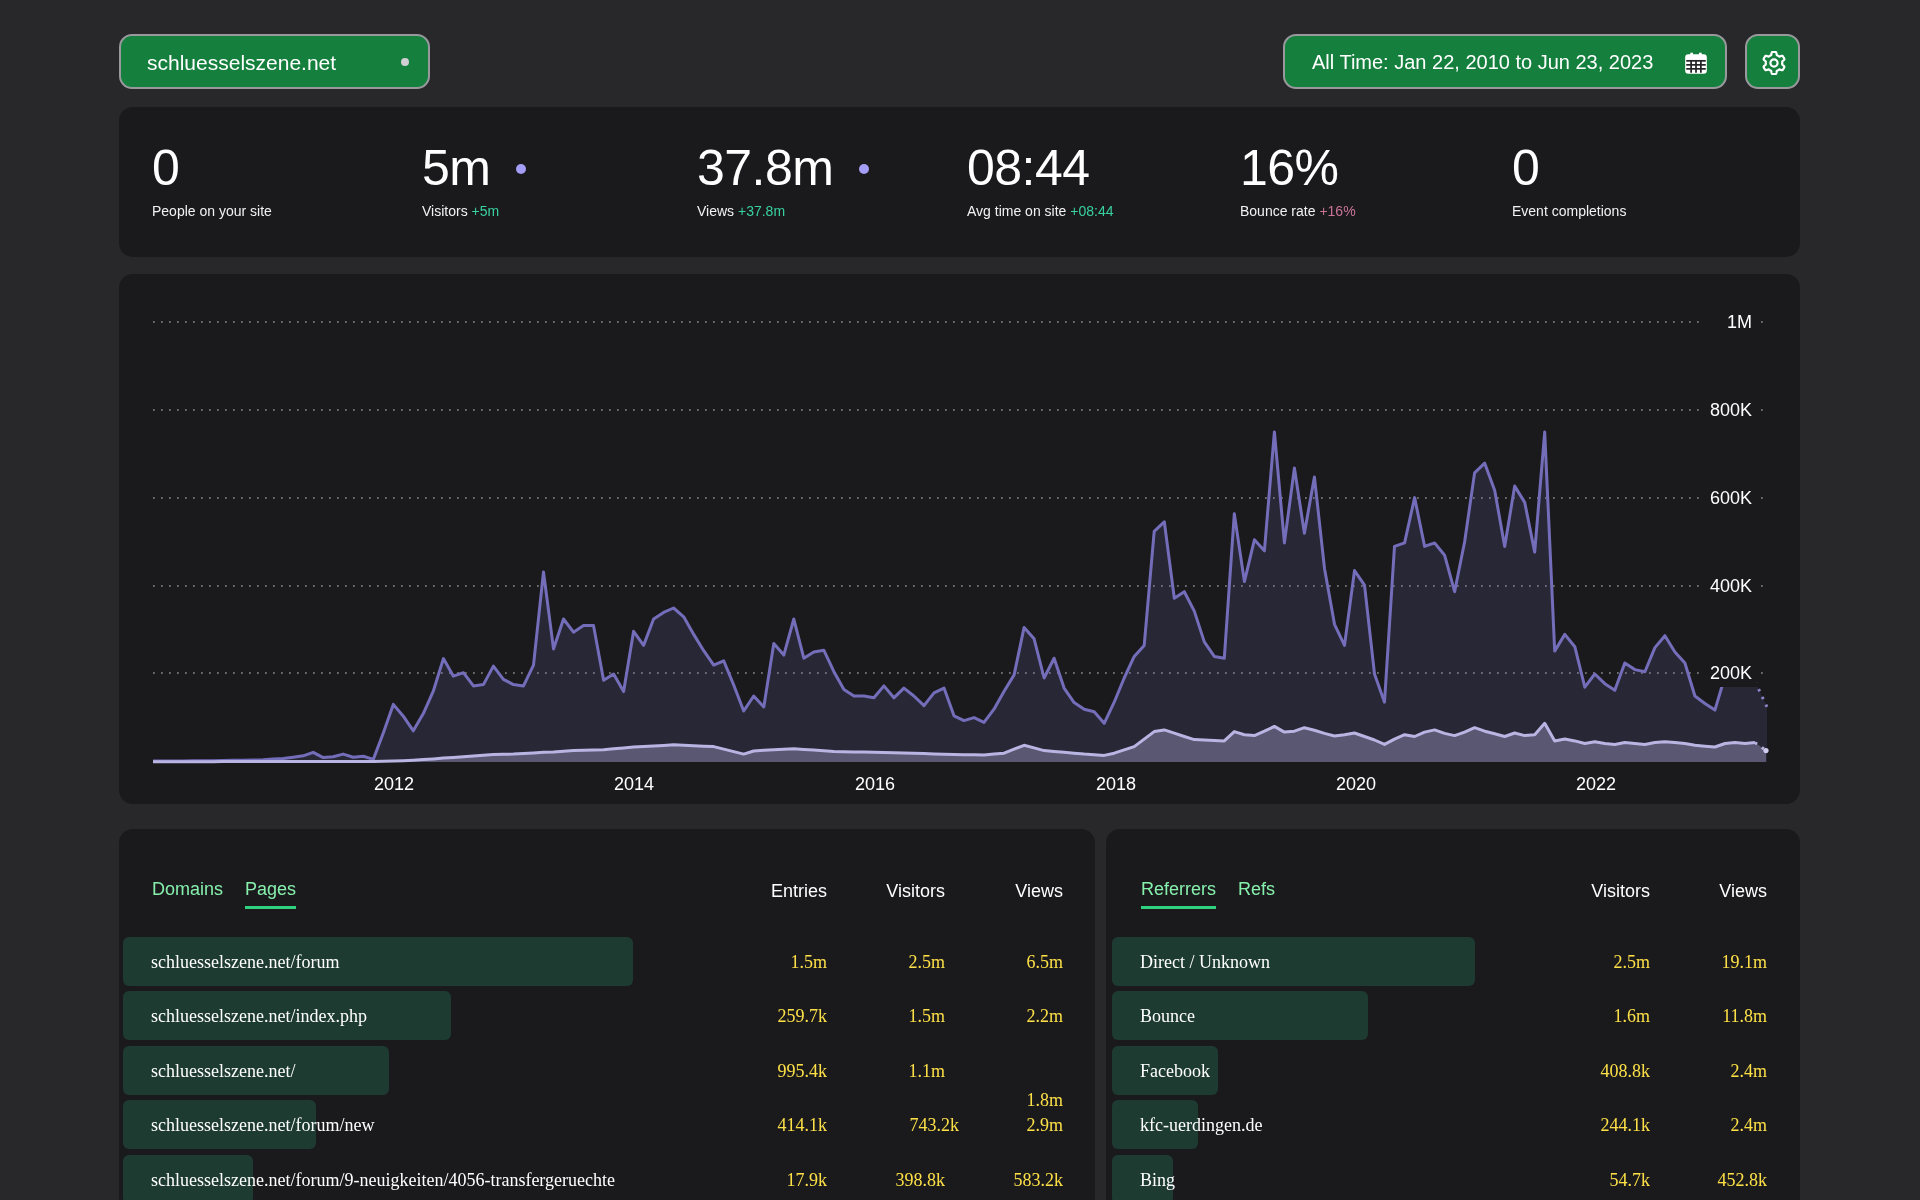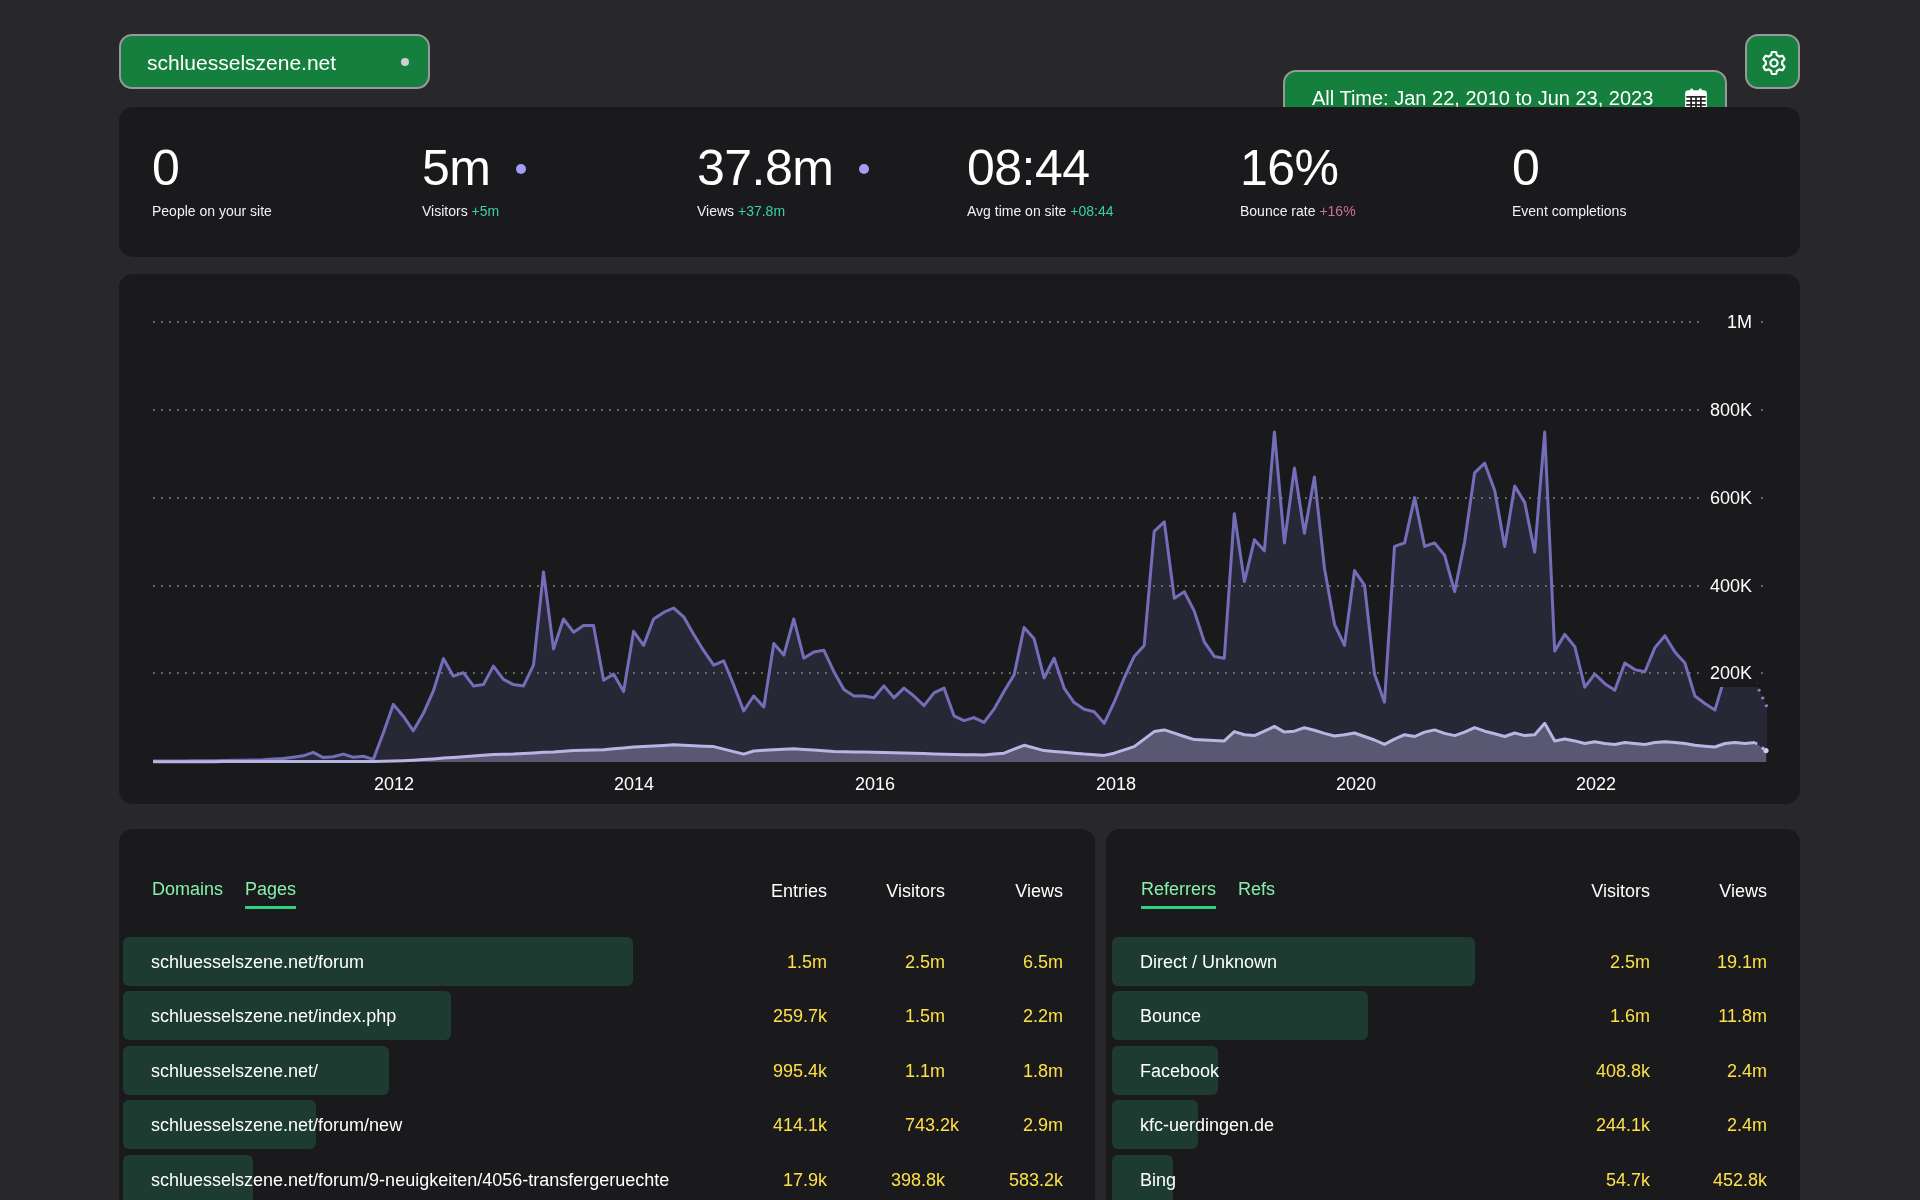--- a/index.html
+++ b/index.html
@@ -7,32 +7,32 @@
 .btn { position:absolute; border:2px solid #98989d; border-radius:13px; background:#15803d; color:#fff; }
 .statnum { font-size:50px; color:#fff; font-weight:400; letter-spacing:-0.5px; }
 .statlab { font-size:14px; color:#f2f2f4; margin-top:6px; }
 .green { color:#38d29e; }
 .pink { color:#c97397; }
 .pdot { display:inline-block; width:10px; height:10px; border-radius:50%; background:#a49df5; vertical-align:11px; margin-left:26px; }
 .tabs { position:absolute; top:50px; font-size:18px; color:#86efac; }
 .tab { display:inline-block; }
 .tab.active { border-bottom:3px solid #2fd180; padding-bottom:6px; }
 .colh { position:absolute; top:52px; font-size:18px; color:#fff; }
-.row { position:absolute; height:49px; }
+.row { position:absolute; height:49px;font-family:Liberation Serif, serif; }
 .bar { position:absolute; left:0; top:0; height:49px; background:#1e3b32; border-radius:6px; }
 .rlab { position:absolute; left:28px; top:15px; font-size:18px; color:#fff; white-space:nowrap; }
 .rnum { position:absolute; top:15px; font-size:18px; color:#fde047; text-align:left; }
 </style></head>
 <body>
 
 <div class="btn" style="left:119px; top:34px; width:311px; height:55px;">
   <span style="position:absolute; left:26px; top:15px; font-size:21px;">schluesselszene.net</span>
   <span style="position:absolute; left:280px; top:22px; width:8px; height:8px; border-radius:50%; background:#cfcfd4;"></span>
 </div>
-<div class="btn" style="left:1283px; top:34px; width:444px; height:55px;margin-top:36px;">
+<div class="btn" style="left:1283px; top:34px; width:444px; height:55px;">
   <span style="position:absolute; left:27px; top:15px; font-size:20px;">All Time: Jan 22, 2010 to Jun 23, 2023</span>
   <svg style="position:absolute; right:16px; top:14px;" width="26" height="26" viewBox="0 0 24 24" fill="none" stroke="#fff" stroke-width="2">
     <rect x="3" y="5" width="18" height="16" rx="2" fill="#fff"></rect>
     <line x1="8" y1="2.5" x2="8" y2="6" stroke-width="2.4"></line>
       <line x1="16" y1="2.5" x2="16" y2="6" stroke-width="2.4"></line>
     <g stroke="#242427" stroke-width="1.6">
         <line x1="3" y1="10" x2="21" y2="10"></line>
         <line x1="3" y1="13.7" x2="21" y2="13.7"></line>
         <line x1="3" y1="17.4" x2="21" y2="17.4"></line>
     <line x1="7.5" y1="10" x2="7.5" y2="21"></line>
@@ -125,21 +125,21 @@
       <span class="rlab">schluesselszene.net/index.php</span>
       <span class="rnum" style="right:264px;">259.7k</span>
       <span class="rnum" style="right:146px;">1.5m</span>
       <span class="rnum" style="right:28px;">2.2m</span>
     </div>
   <div class="row" style="left:4px; top:217px; width:968px;">
       <div class="bar" style="width:266px;"></div>
       <span class="rlab">schluesselszene.net/</span>
       <span class="rnum" style="right:264px;">995.4k</span>
       <span class="rnum" style="right:146px;">1.1m</span>
-      <span class="rnum" style="right:28px;">1.8m</span>
+      <span class="rnum" style="right:28px;margin-top:29px;">1.8m</span>
     </div>
   <div class="row" style="left:4px; top:271px; width:968px;">
       <div class="bar" style="width:193px;"></div>
       <span class="rlab">schluesselszene.net/forum/new</span>
       <span class="rnum" style="right:264px;">414.1k</span>
       <span class="rnum" style="right:132px;">743.2k</span>
       <span class="rnum" style="right:28px;">2.9m</span>
     </div>
   <div class="row" style="left:4px; top:326px; width:968px;">
       <div class="bar" style="width:130px;"></div>

